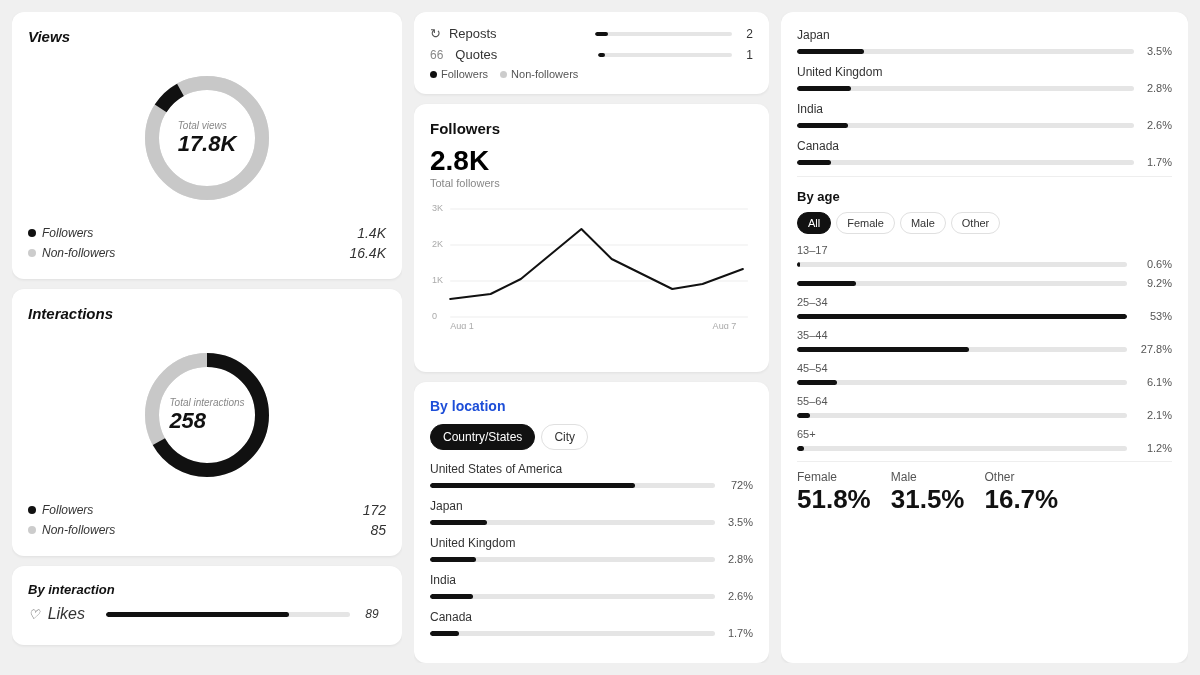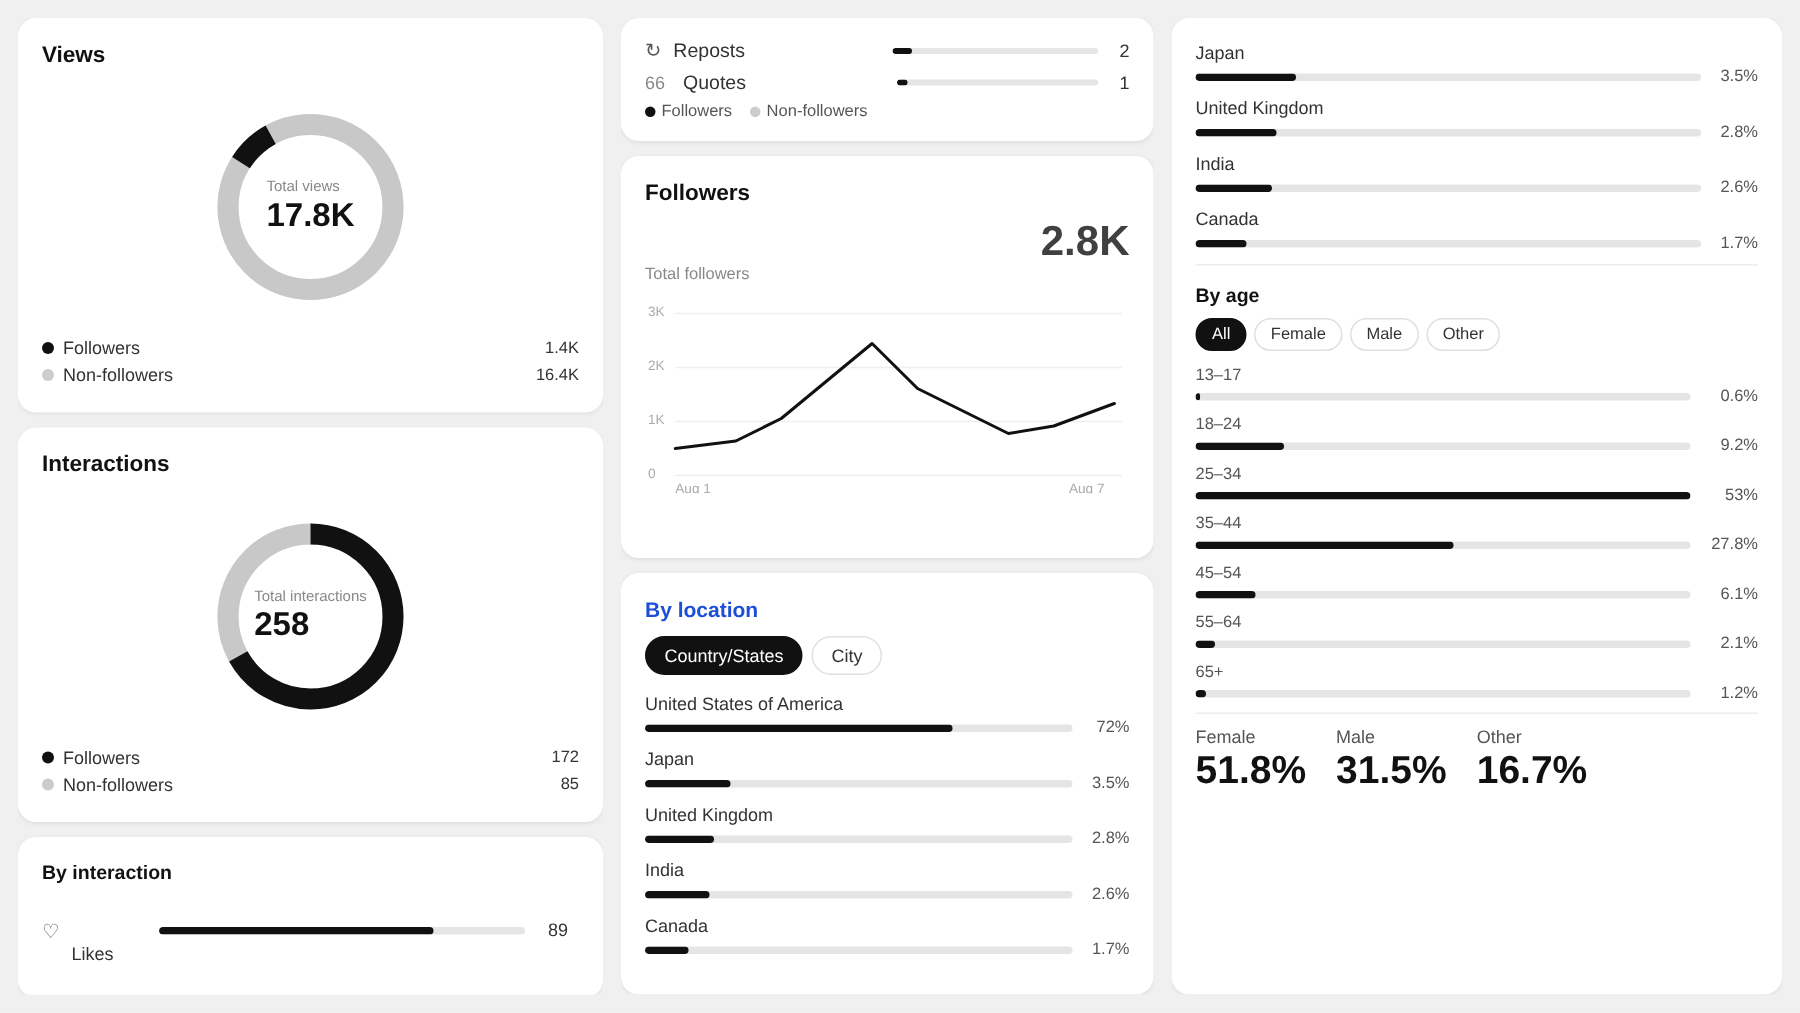--- a/index.html
+++ b/index.html
@@ -29,20 +29,21 @@
       flex-direction: column;
       gap: 10px;
       overflow: hidden;
     }
 
     .card {
       background: #fff;
       border-radius: 12px;
       padding: 16px;
       box-shadow: 0 1px 3px rgba(0,0,0,0.07);
+      font-style: italic;
     }
 
     .card-title {
       font-size: 15px;
       font-weight: 600;
       color: #111;
       margin-bottom: 8px;
     }
 
     
@@ -90,21 +91,21 @@
       height: 8px;
       border-radius: 50%;
       display: inline-block;
       margin-right: 6px;
     }
     .legend-left {
       display: flex;
       align-items: center;
     }
     .legend-val {
-      font-size: 11px;
+      font-size: 14px;
       color: #333;
       margin-left: 44px;
     }
 
     
     .by-interaction-title {
       font-size: 13px;
       font-weight: 600;
       color: #111;
       margin-bottom: 8px;
@@ -113,24 +114,23 @@
       display: flex;
       align-items: center;
       gap: 8px;
       margin-bottom: 6px;
     }
     .interaction-icon {
       font-size: 13px;
       color: #555;
     }
     .interaction-label {
-      font-size: 12px;
+      font-size: 16px;
       color: #333;
       width: 50px;
-      margin-top: 32px;
     }
     .bar-bg {
       flex: 1;
       height: 5px;
       background: #e5e5e5;
       border-radius: 3px;
       overflow: hidden;
     }
     .bar-fill {
       height: 100%;
@@ -194,22 +194,21 @@
     .followers-card {
       background: #fff;
       border-radius: 12px;
       padding: 16px;
       box-shadow: 0 1px 3px rgba(0,0,0,0.07);
       flex: 1;
     }
     .followers-big {
       font-size: 28px;
       font-weight: 700;
-      color: #404040;
-      text-align: right;
+      color: #000000;
     }
     .followers-sub {
       font-size: 11px;
       color: #888;
       margin-bottom: 10px;
     }
 
     
     .line-chart-wrap {
       position: relative;
@@ -661,21 +660,20 @@
       <div class="age-row">
         <div class="age-label">13–17</div>
         <div class="age-bar-row">
           <div class="age-bar-bg">
             <div class="bar-fill bar-dark" style="width:1%;"></div>
           </div>
           <span class="age-pct">0.6%</span>
         </div>
       </div>
       <div class="age-row">
-        <div class="age-label">18–24</div>
         <div class="age-bar-row">
           <div class="age-bar-bg">
             <div class="bar-fill bar-dark" style="width:18%;"></div>
           </div>
           <span class="age-pct">9.2%</span>
         </div>
       </div>
       <div class="age-row">
         <div class="age-label">25–34</div>
         <div class="age-bar-row">

